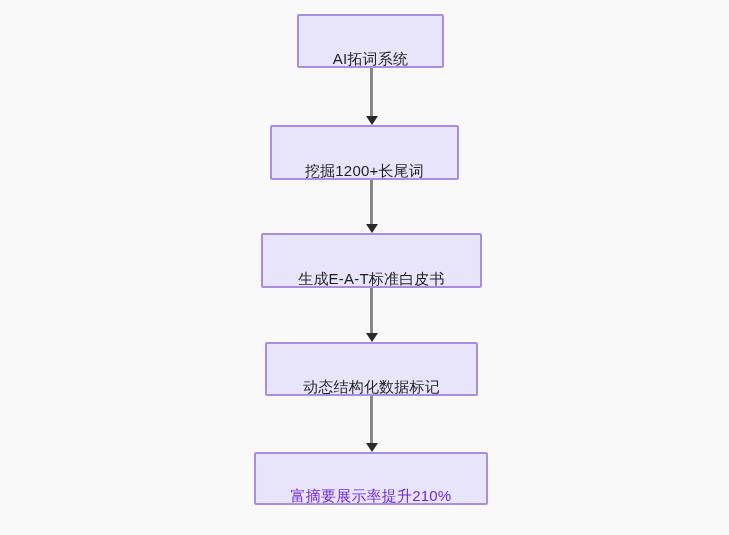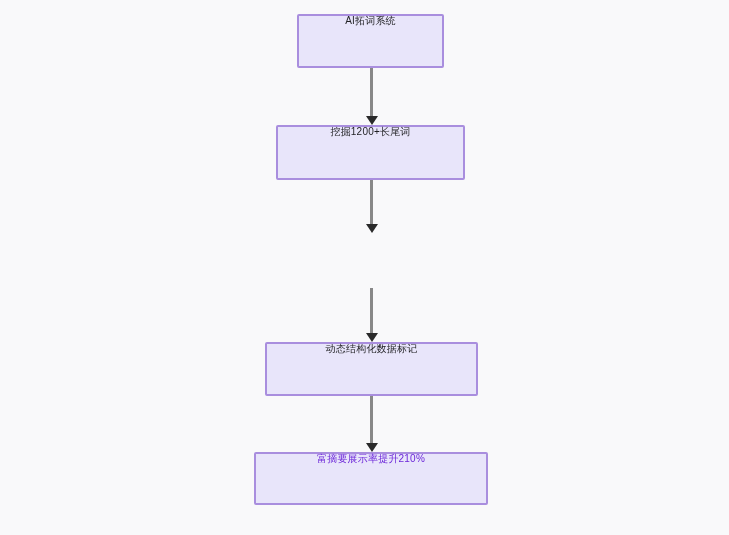--- a/index.html
+++ b/index.html
@@ -18,24 +18,24 @@
     width: 729px;
     height: 535px;
   }
   .node {
     position: absolute;
     box-sizing: border-box;
     background: #e8e5fa;
     border: 2px solid #a98ede;
     border-radius: 2px;
     display: flex;
-    align-items: flex-start;
+    align-items: flex-end;
     justify-content: center;
     color: #1f1f22;
-    font-size: 10px;
+    font-size: 15px;
     line-height: 1;
     letter-spacing: 0.2px;
     white-space: nowrap;
   }
   .node-label {
     display: block;
   }
   .edge {
     position: absolute;
     pointer-events: none;
@@ -64,29 +64,32 @@
 
   <div class="node" id="n1" style="left: 297px; top: 14px; width: 147px; height: 54px; background: rgb(232, 229, 250); border-color: rgb(169, 142, 222); color: rgb(31, 31, 34);">
     <span class="node-label">AI拓词系统</span>
   </div>
 
   <div class="edge" id="e1" style="left: 370px; top: 68px; width: 3px; height: 57px;">
     <div class="edge-line" style="height: 50px; background: rgb(136, 136, 136);"></div>
     <div class="edge-arrowhead" style="top: 48px; border-top-color: rgb(42, 42, 42);"></div>
   </div>
 
-  <div class="node" id="n2" style="left: 276px; top: 125px; width: 189px; height: 55px; background: rgb(232, 229, 250); border-color: rgb(169, 142, 222); color: rgb(31, 31, 34);">
+  <div class="node" id="n2" style="left: 270px; top: 125px; width: 189px; height: 55px; background: rgb(232, 229, 250); border-color: rgb(169, 142, 222); color: rgb(31, 31, 34);">
     <span class="node-label">挖掘1200+长尾词</span>
   </div>
 
   <div class="edge" id="e2" style="left: 370px; top: 180px; width: 3px; height: 53px;">
     <div class="edge-line" style="height: 46px; background: rgb(136, 136, 136);"></div>
     <div class="edge-arrowhead" style="top: 44px; border-top-color: rgb(42, 42, 42);"></div>
   </div>
 
+  <div class="node" id="n3" style="left: 261px; top: 233px; width: 221px; height: 55px; background: rgb(232, 229, 250); border-color: rgb(169, 142, 222); color: rgb(31, 31, 34);">
+    <span class="node-label">生成E-A-T标准白皮书</span>
+  </div>
 
   <div class="edge" id="e3" style="left: 370px; top: 288px; width: 3px; height: 54px;">
     <div class="edge-line" style="height: 47px; background: rgb(136, 136, 136);"></div>
     <div class="edge-arrowhead" style="top: 45px; border-top-color: rgb(42, 42, 42);"></div>
   </div>
 
   <div class="node" id="n4" style="left: 265px; top: 342px; width: 213px; height: 54px; background: rgb(232, 229, 250); border-color: rgb(169, 142, 222); color: rgb(31, 31, 34);">
     <span class="node-label">动态结构化数据标记</span>
   </div>
 

